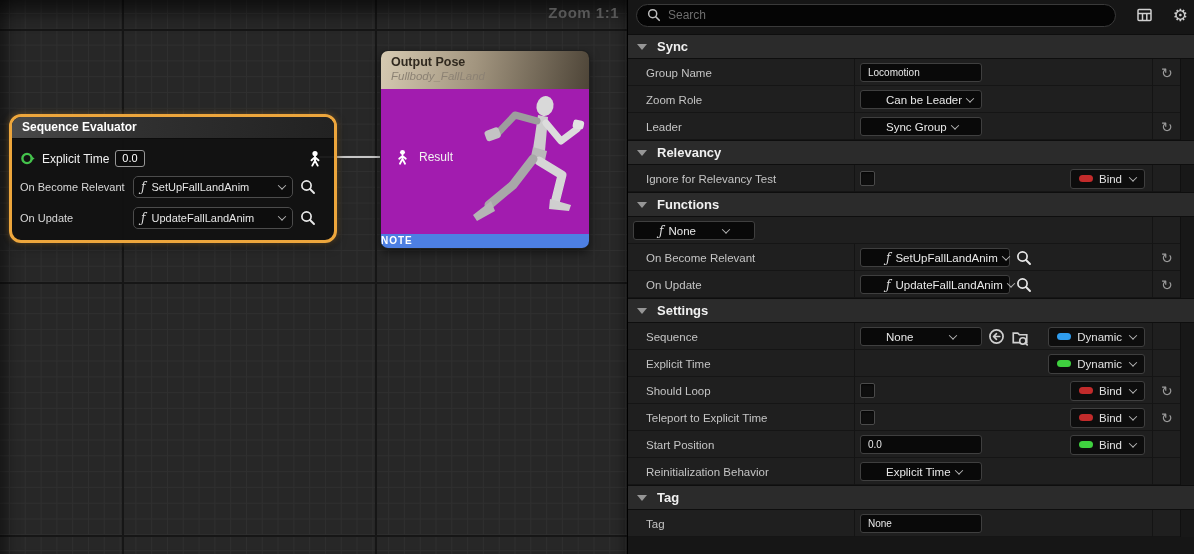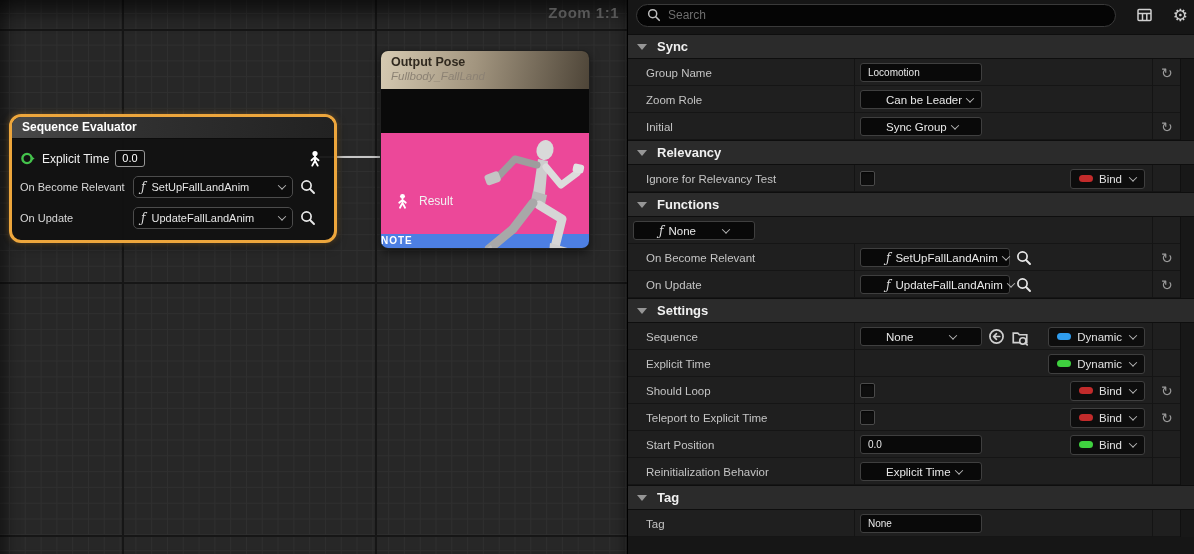--- a/index.html
+++ b/index.html
@@ -50,21 +50,21 @@
   .mag { margin-left:7px; flex:none; }
 
   
   .out-node { position:absolute; left:380px; top:50px; width:210px; height:199px;
     border-radius:8px; overflow:hidden; background:#0a0a0a; border:1px solid #202020;
     box-shadow:0 4px 10px rgba(0,0,0,.5); display:flex; flex-direction:column; }
   .out-header { height:38px; padding:4px 10px 0;
     background:linear-gradient(100deg,#d6cab2 0%,#a2957f 45%,#4e4538 100%); }
   .out-title { font-size:12.5px; font-weight:bold; color:#30291f; }
   .out-sub { font-size:11.5px; font-style:italic; color:#8c8274; margin-top:1px; }
-  .out-body { flex:1; position:relative; background:#ec4899;margin-top:44px; }
+  .out-body { flex:1; position:relative; background:#a21caf; }
   .result-row { position:absolute; left:13px; top:60px; display:flex; align-items:center; gap:8px; }
   .result-label { font-size:12px; color:#f2f2f2; }
   .note-bar { height:14px; text-align:left; font-size:10px; font-weight:bold; color:#fff;
     line-height:14px; letter-spacing:1px; }
   .mannequin { position:absolute; right:4px; top:0; }
 
   
   .details { position:relative; width:566px; height:554px; background:#161616; flex:none;
     display:flex; flex-direction:column; }
   .searchrow { height:34px; display:flex; align-items:center; padding:0 6px 4px 8px; gap:20px; }
@@ -263,21 +263,21 @@
         <div class="ddown">
           <span class="dd-text">Can be Leader</span>
           <span class="chev"></span>
         </div>
       </div>
       <div class="rcol"></div>
         <div class="gutter"></div>
     </div>
 
     <div class="prow">
-      <div class="pname">Initial</div>
+      <div class="pname">Leader</div>
       <div class="pval">
         <div class="ddown">
           <span class="dd-text">Sync Group</span>
           <span class="chev"></span>
         </div>
       </div>
       <div class="rcol">
           <span class="reset-glyph">↺</span>
         </div>
       <div class="gutter"></div>

